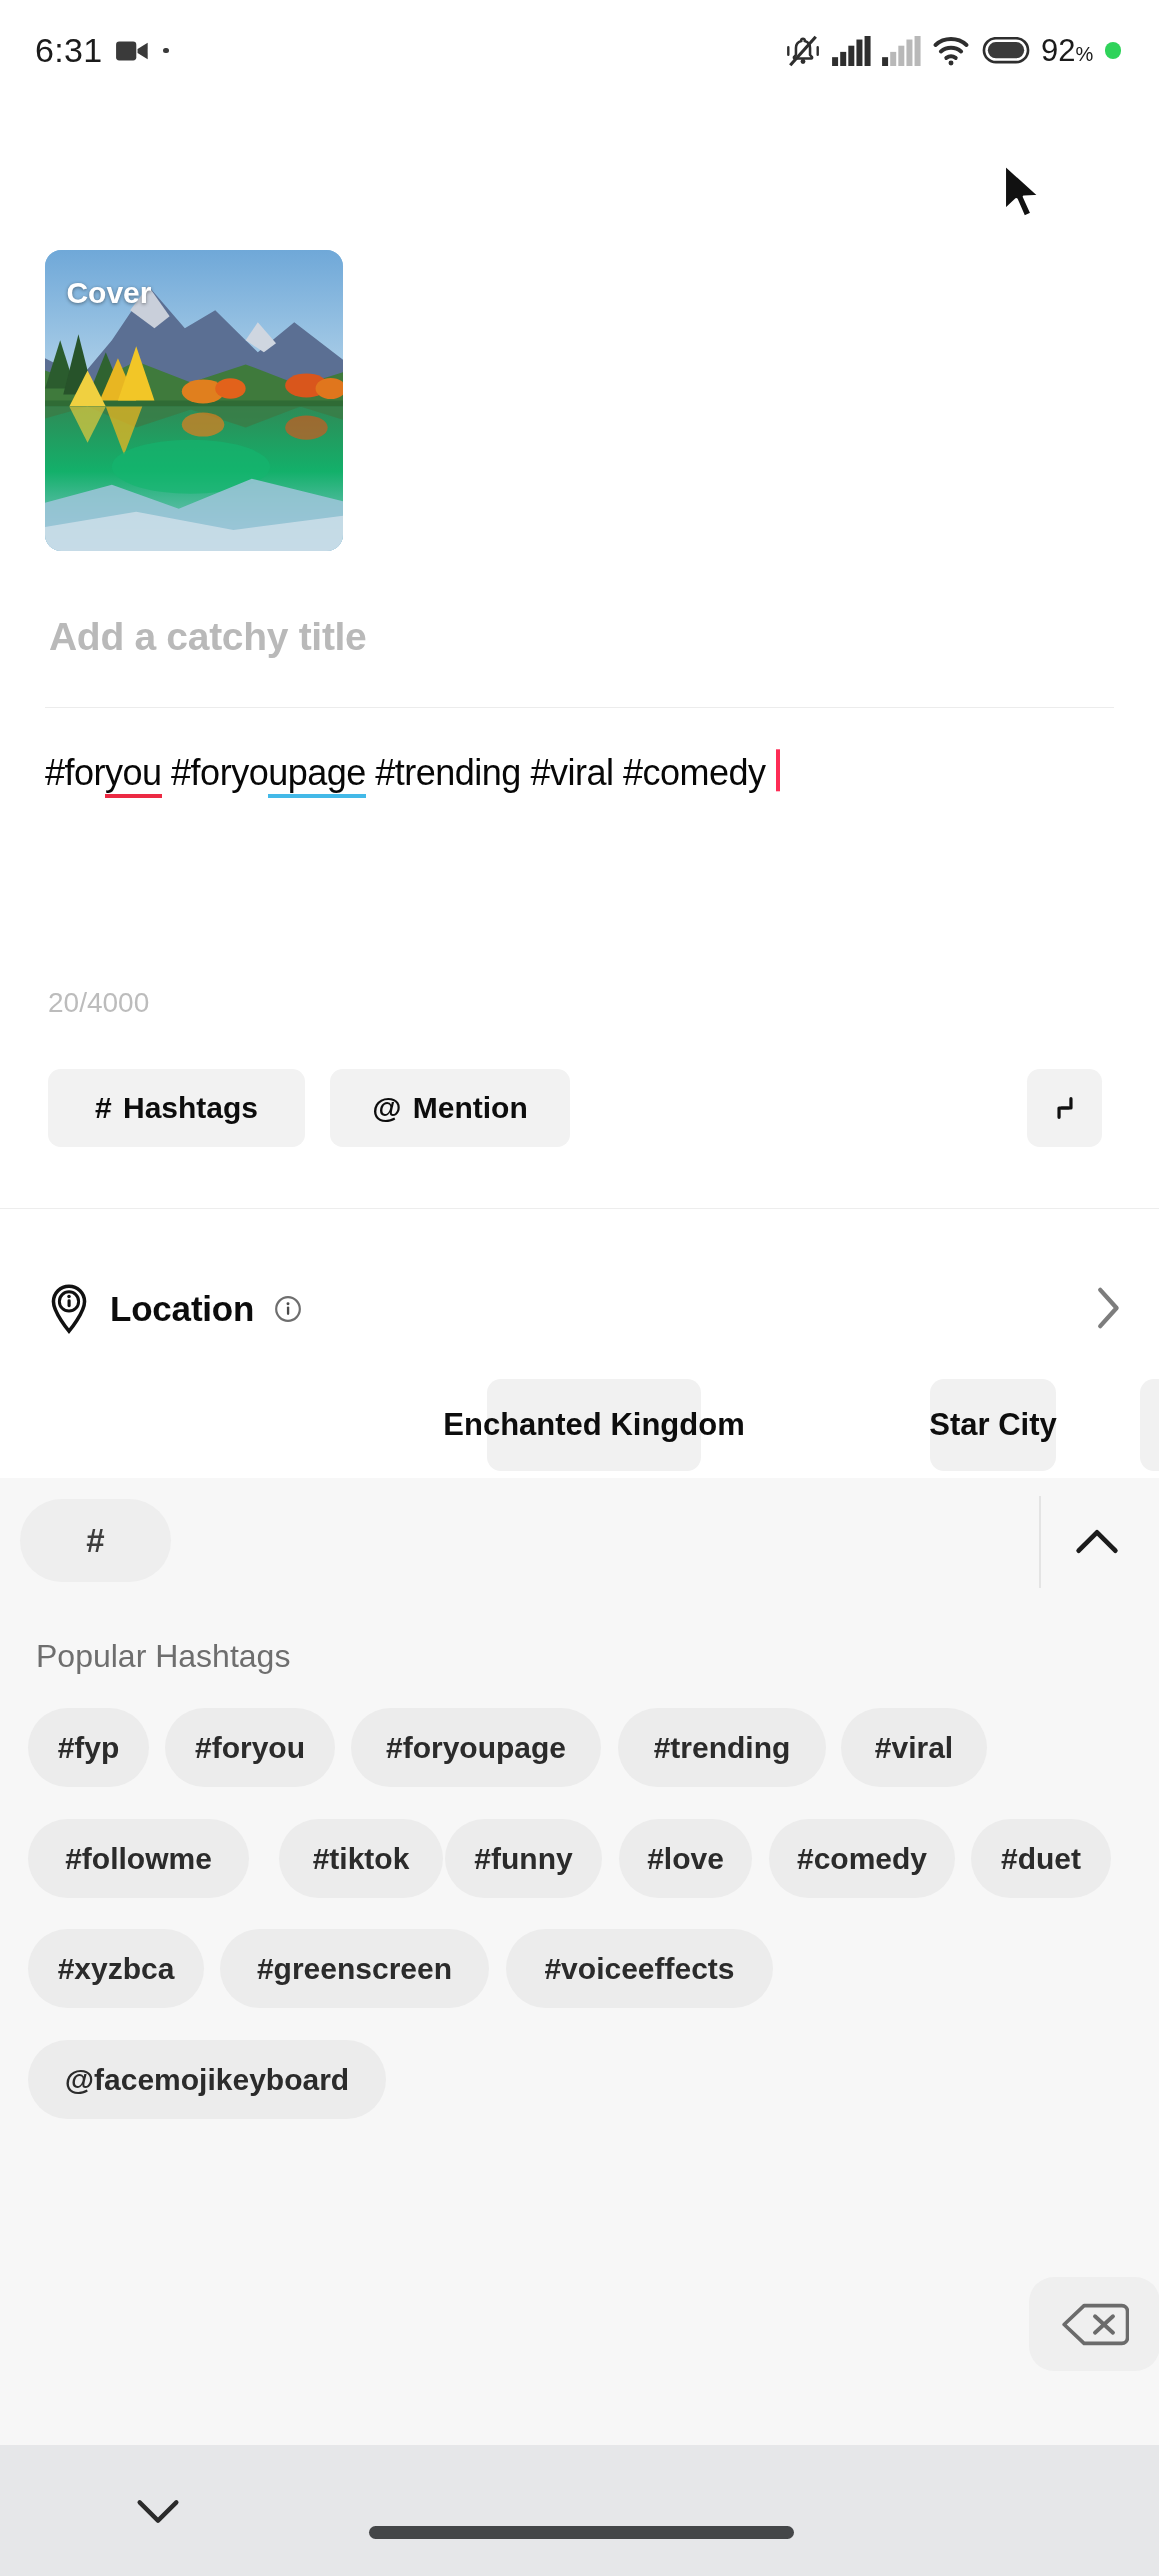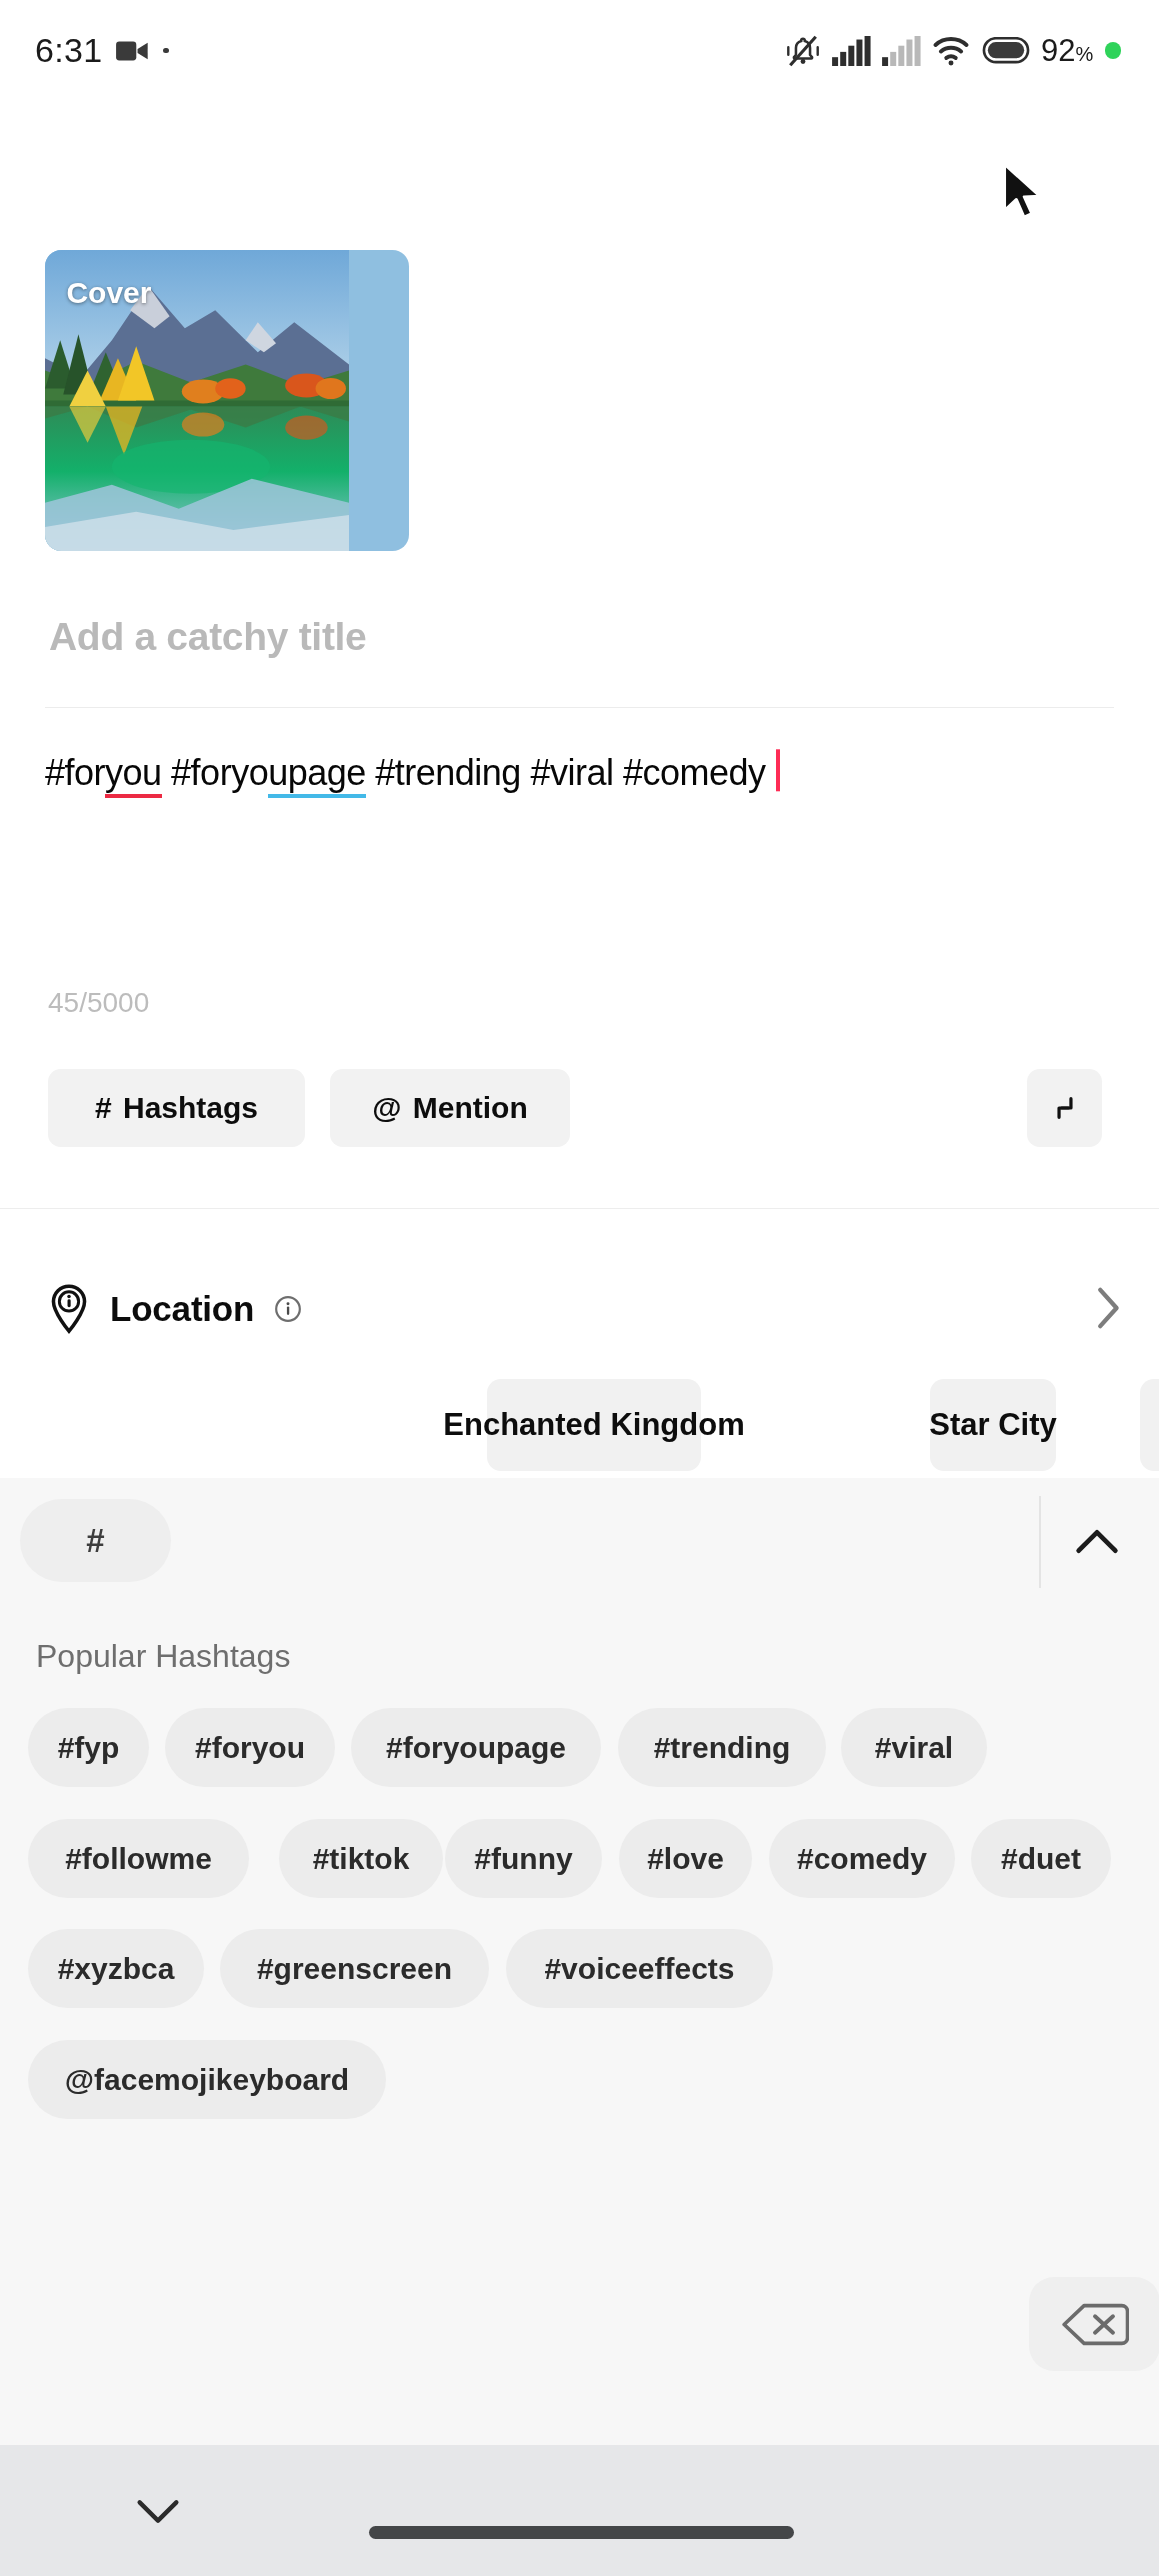--- a/index.html
+++ b/index.html
@@ -35,21 +35,21 @@
   .post-btn {
     width:165px; height:74px; border-radius:14px;
     display:flex; align-items:center; justify-content:center;
     color:#fff; font-size:33px; font-weight:600; letter-spacing:0.2px;
   }
 
   
   .cursor { position:absolute; left:1001px; top:162px; width:44px; height:60px; z-index:99; }
 
   
-  .cover-wrap { position:absolute; left:45px; top:250px; width:364px; height:301px; }
+  .cover-wrap { position:absolute; left:45px; top:250px; width:298px; height:301px; }
   .cover-thumb {
     width:100%; height:100%; border-radius:16.4px; overflow:hidden; position:relative;
     background:#8fbfe0;
   }
   .cover-label {
     position:absolute; left:21.4px; top:26.4px; color:#fff; font-size:30px; font-weight:600;
     text-shadow: 0 1.3px 3.8px rgba(0,0,0,.45); z-index:5;
   }
 
   
@@ -253,21 +253,21 @@
     </div>
   </div>
 
   <div class="title-placeholder">Add a catchy title</div>
   <div class="divider-thin"></div>
 
   <div class="caption-line">
     <span id="caption-segments"><span>#for</span><span class="misspell-red">you</span><span> #foryo</span><span class="misspell-blue">upage</span><span> #trending #viral #comedy</span></span>
     <span class="caret"></span>
   </div>
-  <div class="char-count">45/5000</div>
+  <div class="char-count">20/4000</div>
 
   <div class="chip-row">
     <div class="chip" id="chip-hashtags">
       <span class="sym">#</span>
       <span>Hashtags</span>
     </div>
     <div class="chip" id="chip-mention">
       <span class="sym">@</span>
       <span>Mention</span>
     </div>

